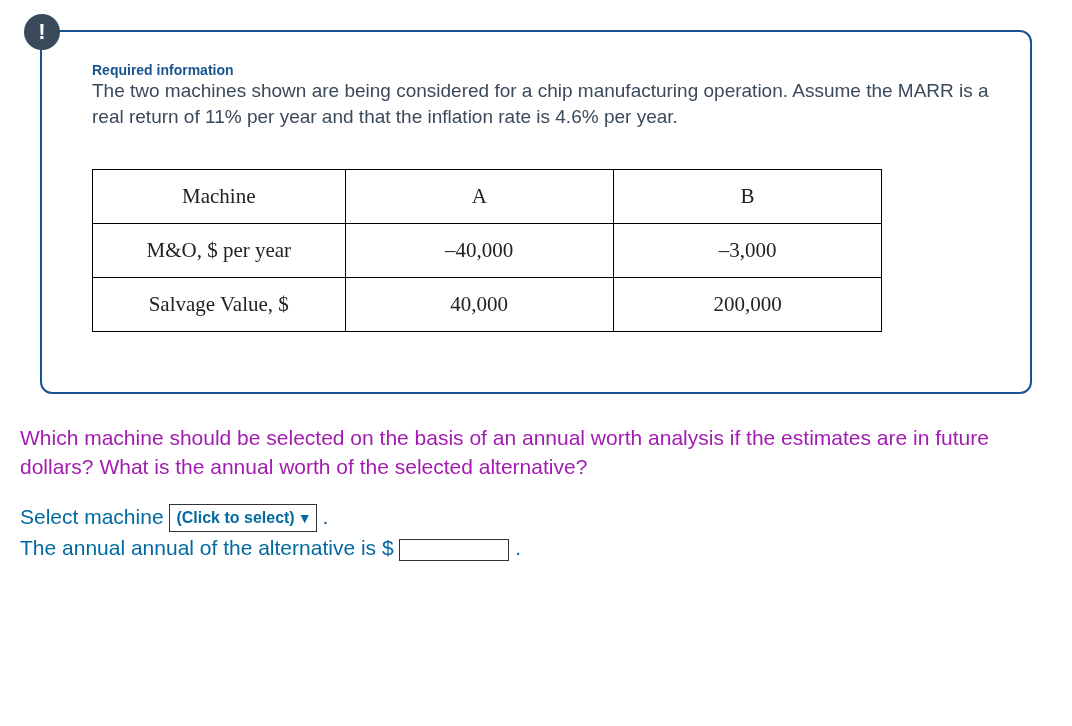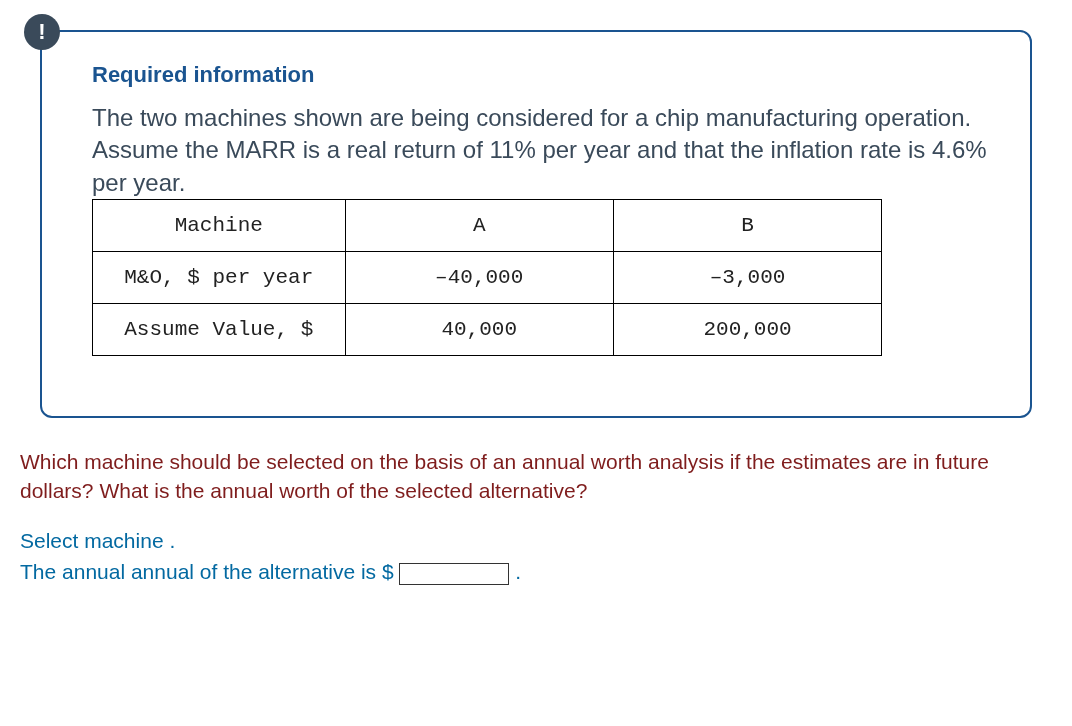--- a/index.html
+++ b/index.html
@@ -33,53 +33,53 @@
       border-radius: 50%;
       color: #fff;
       display: flex;
       align-items: center;
       justify-content: center;
       font-size: 22px;
       font-weight: bold;
     }
     .section-heading {
       color: #1a5490;
-      font-size: 22px;
+      font-size: 14px;
       font-weight: bold;
-      margin-bottom: 14px;
     }
     .info-text {
       color: #3a4a5a;
-      font-size: 24px;
+      font-size: 19px;
       line-height: 1.35;
+      margin-bottom: 40px;
     }
     .data-table {
       border-collapse: collapse;
       width: 88%;
       margin-bottom: 10px;
     }
     .data-table td {
       border: 1px solid #000;
       padding: 14px 10px;
       font-size: 21px;
       text-align: center;
       color: #222;
-      font-family: Liberation Mono, monospace;
+      font-family: Liberation Serif, serif;
     }
     .data-table td:first-child {
       width: 32%;
     }
     .data-table td:nth-child(2) {
       width: 34%;
     }
     .data-table td:nth-child(3) {
       width: 34%;
     }
     .question-text {
-      color: #7f1d1d;
+      color: #a21caf;
       font-size: 21px;
       line-height: 1.35;
       margin-top: 30px;
       margin-bottom: 20px;
     }
     .answer-line {
       color: #0369a1;
       font-size: 21px;
       line-height: 1.5;
     }
@@ -126,26 +126,29 @@
       <td>Machine</td>
       <td>A</td>
       <td>B</td>
     </tr>
     <tr>
       <td>M&amp;O, $ per year</td>
       <td>–40,000</td>
       <td>–3,000</td>
     </tr>
     <tr>
-      <td>Assume Value, $</td>
+      <td>Salvage Value, $</td>
       <td>40,000</td>
       <td>200,000</td>
     </tr>
   </tbody>
     </table>
 </div>
 
 <div class="question-text">Which machine should be selected on the basis of an annual worth analysis if the estimates are in future dollars? What is the annual worth of the selected alternative?</div>
 
 <div class="answer-line">
-  <span>Select machine </span><span> .</span><br>
+  <span>Select machine </span><span class="dropdown">
+      <span>(Click to select)</span>
+      <span class="chevron">▼</span>
+    </span><span> .</span><br>
   <span>The annual annual of the alternative is $ </span><span class="text-input"></span><span> .</span>
 </div>
 
 </body></html>

